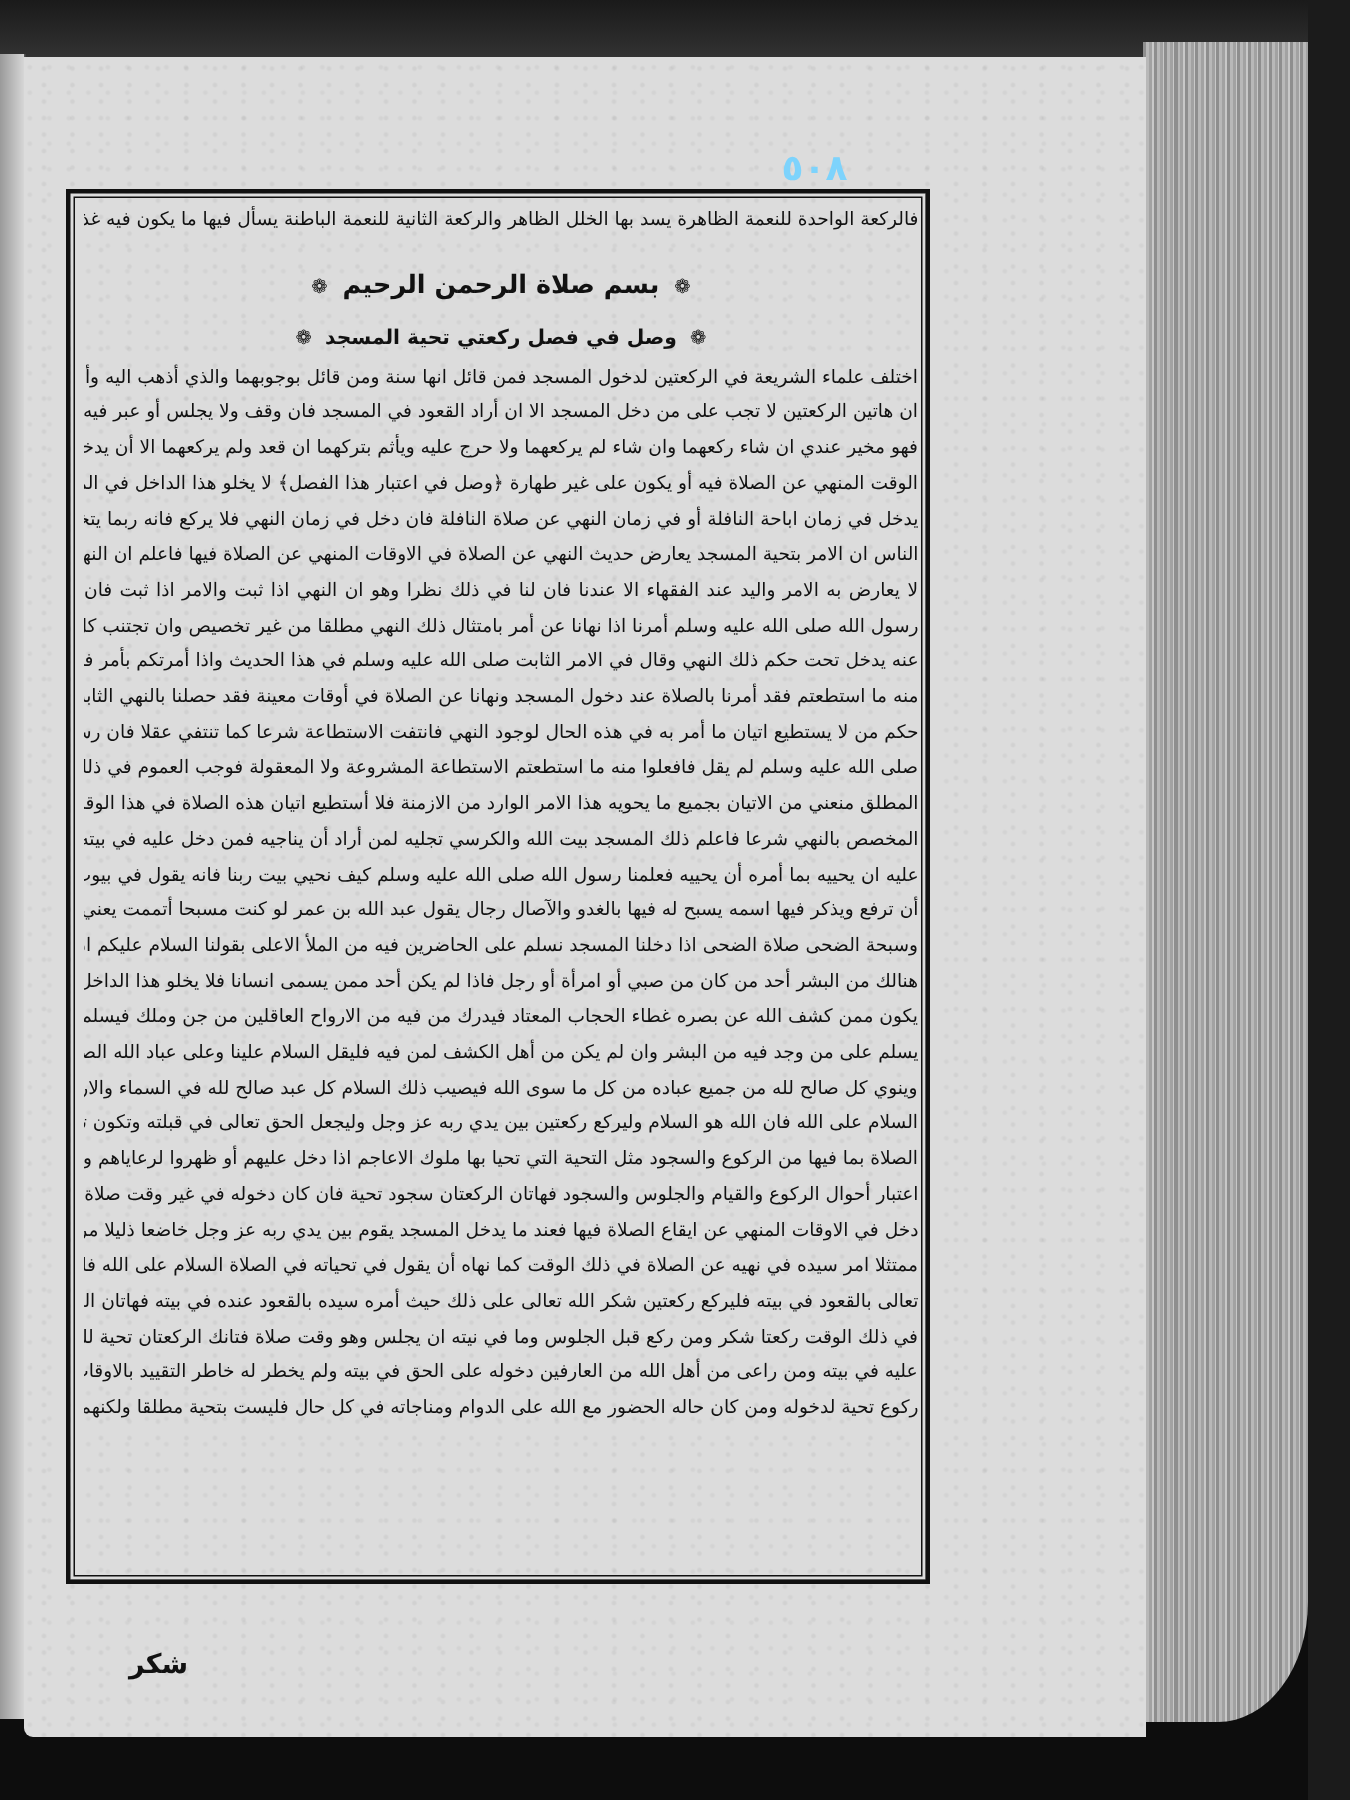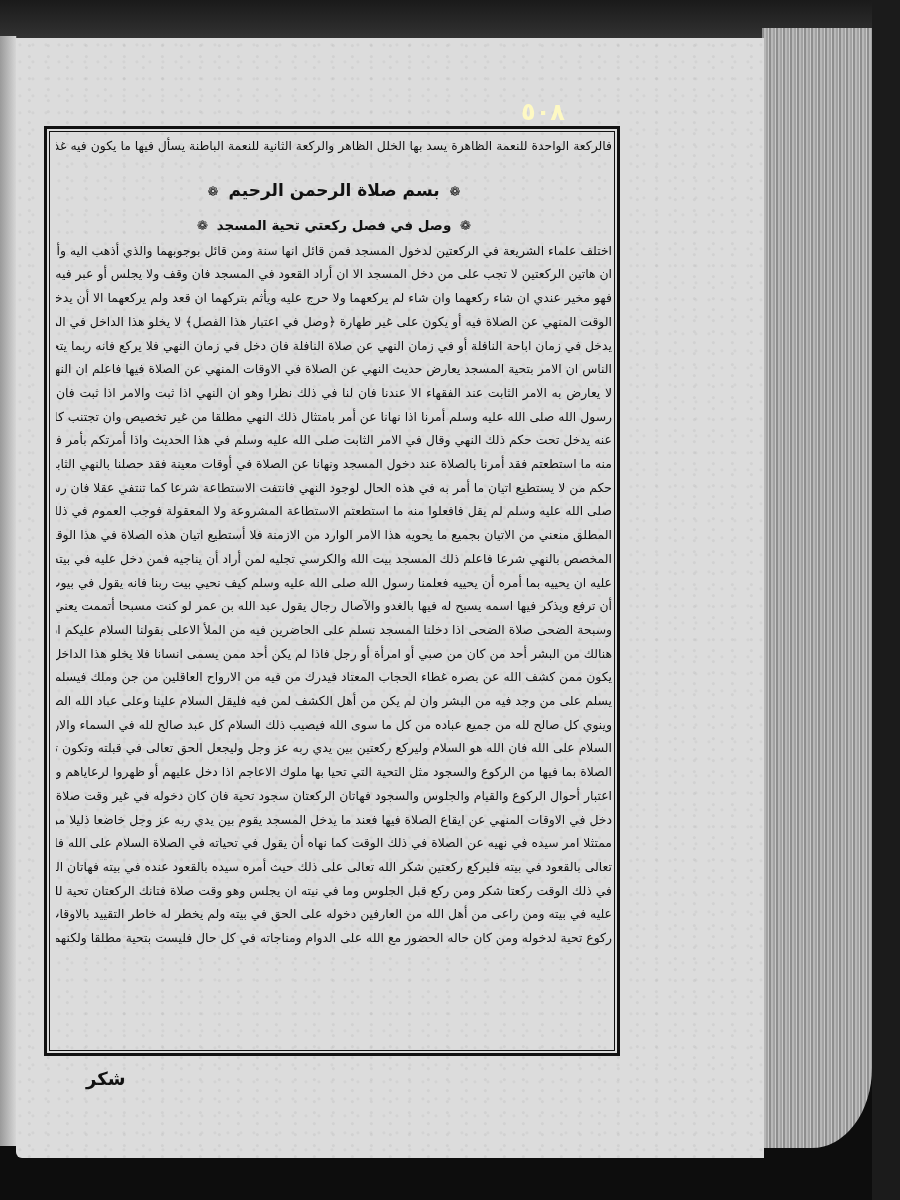--- a/index.html
+++ b/index.html
@@ -33,21 +33,21 @@
       background: repeating-linear-gradient(90deg, #8e8e8e 0 2px, #b8b8b8 2px 4px, #a2a2a2 4px 6px, #c8c8c8 6px 7px);
       border-bottom-right-radius: 60px 80px;
     }
     .cover-edge {
       position: absolute; left: 872px; top: 0; width: 28px; height: 1200px;
       background: #1b1b1b;
     }
     .page-number {
       position: absolute; left: 508px; top: 98px; width: 70px; text-align: center;
       font-family: "DejaVu Sans", sans-serif; font-size: 24px; font-weight: bold;
-      color: #fef9c3; direction: rtl;
+      color: #7dd3fc; direction: rtl;
     }
     .frame {
       position: absolute; left: 44px; top: 126px; width: 576px; height: 930px;
       border: 3px solid #111;
       box-shadow: inset 0 0 0 2px #dcdcdc, inset 0 0 0 3px #111;
       box-sizing: border-box;
     }
     .text-block {
       position: absolute; left: 56px; top: 134px; width: 556px;
       direction: rtl; text-align: justify;
@@ -59,21 +59,21 @@
     .heading-basmala {
       text-align: center; font-size: 17px; font-weight: bold;
       line-height: 40px; margin-top: 12px;
     }
     .heading-section {
       text-align: center; font-size: 13.5px; font-weight: bold;
       line-height: 26px;
     }
     .orn { font-size: 13px; padding: 0 4px; }
     .catchword {
-      position: absolute; left: 86px; top: 1068px;
+      position: absolute; left: 86px; top: 1099px;
       font-size: 18px; font-weight: bold; color: #111; direction: rtl;
     }
   </style>
 </head>
 <body>
 
 <div class="top-band"></div>
 <div class="left-sliver"></div>
 <div class="page-stack"></div>
 <div class="cover-edge"></div>
@@ -101,21 +101,21 @@
     <span class="orn">❁</span>
   </div>
 
   <p>
     <span class="line">اختلف علماء الشريعة في الركعتين لدخول المسجد فمن قائل انها سنة ومن قائل بوجوبهما والذي أذهب اليه وأقول به</span>
     <span class="line">ان هاتين الركعتين لا تجب على من دخل المسجد الا ان أراد القعود في المسجد فان وقف ولا يجلس أو عبر فيه ولم يقعد</span>
     <span class="line">فهو مخير عندي ان شاء ركعهما وان شاء لم يركعهما ولا حرج عليه ويأثم بتركهما ان قعد ولم يركعهما الا أن يدخل في</span>
     <span class="line">الوقت المنهي عن الصلاة فيه أو يكون على غير طهارة ﴿وصل في اعتبار هذا الفصل﴾ لا يخلو هذا الداخل في المسجد أن</span>
     <span class="line">يدخل في زمان اباحة النافلة أو في زمان النهي عن صلاة النافلة فان دخل في زمان النهي فلا يركع فانه ربما يتخيل بعض</span>
     <span class="line">الناس ان الامر بتحية المسجد يعارض حديث النهي عن الصلاة في الاوقات المنهي عن الصلاة فيها فاعلم ان النهي</span>
-    <span class="line">لا يعارض به الامر الثابت عند الفقهاء الا عندنا فان لنا في ذلك نظرا وهو ان النهي اذا ثبت والامر اذا ثبت فان</span>
+    <span class="line">لا يعارض به الامر واليد عند الفقهاء الا عندنا فان لنا في ذلك نظرا وهو ان النهي اذا ثبت والامر اذا ثبت فان</span>
     <span class="line">رسول الله صلى الله عليه وسلم أمرنا اذا نهانا عن أمر بامتثال ذلك النهي مطلقا من غير تخصيص وان تجتنب كل منهي</span>
     <span class="line">عنه يدخل تحت حكم ذلك النهي وقال في الامر الثابت صلى الله عليه وسلم في هذا الحديث واذا أمرتكم بأمر فافعلوا</span>
     <span class="line">منه ما استطعتم فقد أمرنا بالصلاة عند دخول المسجد ونهانا عن الصلاة في أوقات معينة فقد حصلنا بالنهي الثابت في</span>
     <span class="line">حكم من لا يستطيع اتيان ما أمر به في هذه الحال لوجود النهي فانتفت الاستطاعة شرعا كما تنتفي عقلا فان رسول الله</span>
     <span class="line">صلى الله عليه وسلم لم يقل فافعلوا منه ما استطعتم الاستطاعة المشروعة ولا المعقولة فوجب العموم في ذلك فيقول ان النهي</span>
     <span class="line">المطلق منعني من الاتيان بجميع ما يحويه هذا الامر الوارد من الازمنة فلا أستطيع اتيان هذه الصلاة في هذا الوقت</span>
     <span class="line">المخصص بالنهي شرعا فاعلم ذلك المسجد بيت الله والكرسي تجليه لمن أراد أن يناجيه فمن دخل عليه في بيته وجب</span>
     <span class="line">عليه ان يحييه بما أمره أن يحييه فعلمنا رسول الله صلى الله عليه وسلم كيف نحيي بيت ربنا فانه يقول في بيوت أذن الله</span>
     <span class="line">أن ترفع ويذكر فيها اسمه يسبح له فيها بالغدو والآصال رجال يقول عبد الله بن عمر لو كنت مسبحا أتممت يعني متنفلا</span>
     <span class="line">وسبحة الضحى صلاة الضحى اذا دخلنا المسجد نسلم على الحاضرين فيه من الملأ الاعلى بقولنا السلام عليكم ان كان</span>

